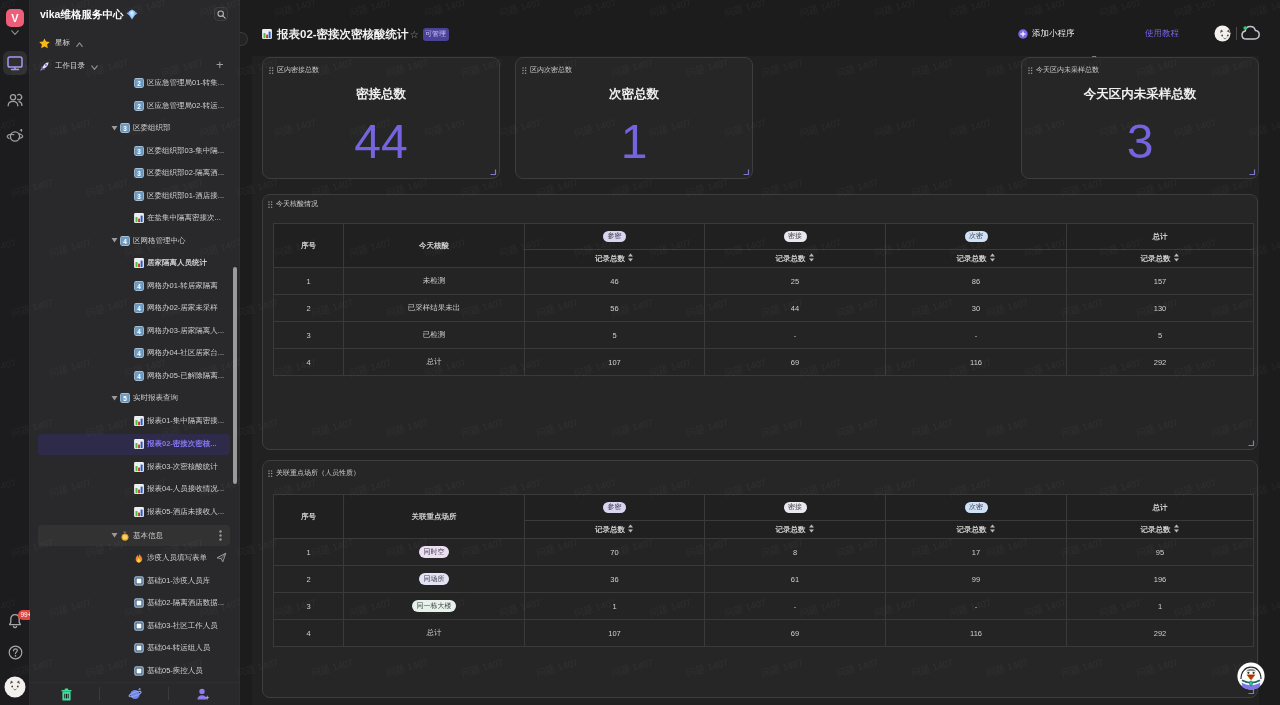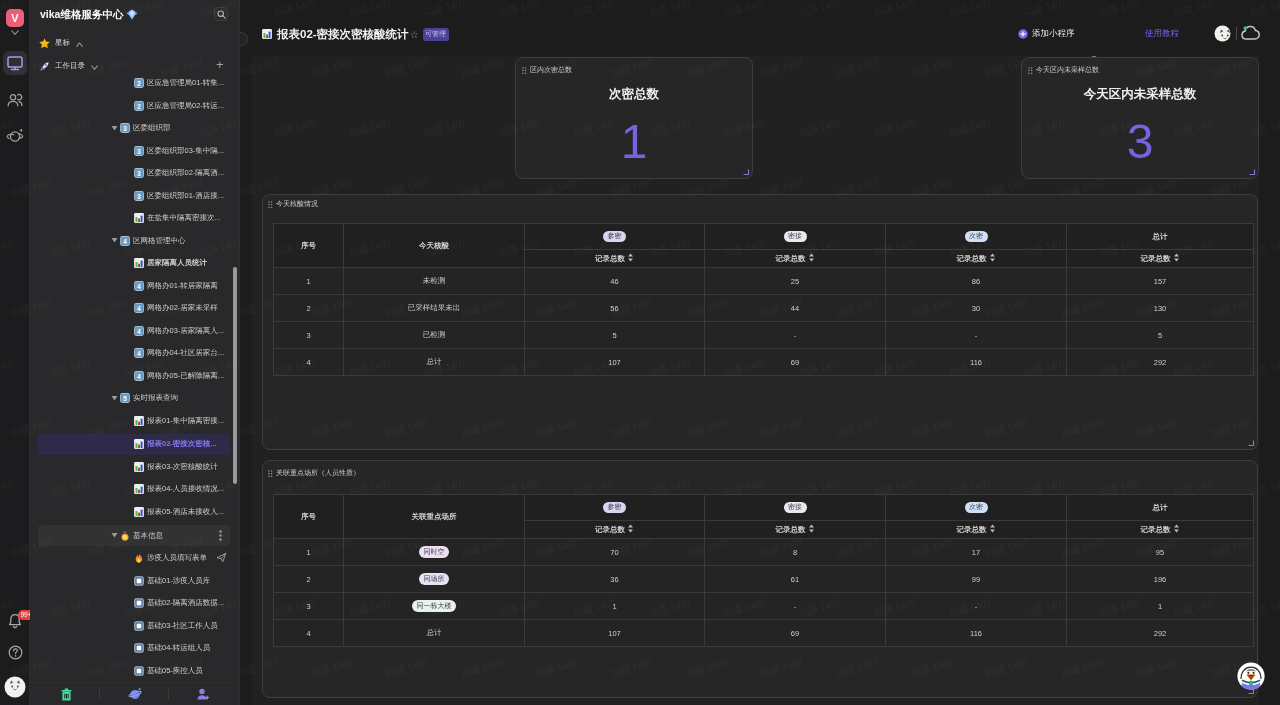--- a/index.html
+++ b/index.html
@@ -472,20 +472,40 @@
         <circle cx="13.8" cy="10.5" r="0.9" fill="#4a443c"></circle>
 <path d="M9.8 13.2 C10.5 14 11.5 14 12.2 13.2" fill="none" stroke="#4a443c" stroke-width="0.8" stroke-linecap="round"></path>
       </svg>
     </div>
     <div class="abs" style="left:996px;top:27px;width:1px;height:13px;background:#4a4a4a;"></div>
     <div class="abs" style="left:1000px;top:23px;">
       <svg width="22" height="22" viewBox="0 0 22 22" style="">
         <path d="M6.5 16 C3.9 16 2 14.3 2 11.9 C2 9.9 3.3 8.4 5.2 8 C5.6 5.4 7.6 3.6 10.3 3.6 C12.7 3.6 14.7 5.1 15.3 7.4 C17.5 7.6 19.2 9.3 19.2 11.6 C19.2 14.1 17.2 16 14.6 16 Z" fill="none" stroke="#c5c5cf" stroke-width="1.5"></path>
 <circle cx="5.2" cy="5" r="1.8" fill="#34c77b"></circle>
       </svg>
+    </div>
+    <div class="card" style="left:22px;top:57px;width:238px;height:122px;">
+      <div class="flex" style="position:absolute;left:6px;top:7px;height:10px;">
+        <svg width="5" height="7" viewBox="0 0 5 7" style="">
+          <circle cx="1.0" cy="1.0" r="0.75" fill="#9a9a9a"></circle>
+          <circle cx="3.6" cy="1.0" r="0.75" fill="#9a9a9a"></circle>
+          <circle cx="1.0" cy="3.6" r="0.75" fill="#9a9a9a"></circle>
+          <circle cx="3.6" cy="3.6" r="0.75" fill="#9a9a9a"></circle>
+          <circle cx="1.0" cy="6.2" r="0.75" fill="#9a9a9a"></circle>
+          <circle cx="3.6" cy="6.2" r="0.75" fill="#9a9a9a"></circle>
+        </svg>
+        <span class="wtitle" style="margin-left:3px;">区内密接总数</span>
+      </div>
+      <div style="position:absolute;left:0;top:29px;width:100%;text-align:center;font-size:12.5px;font-weight:bold;color:#efefef;line-height:14px;">密接总数</div>
+      <div style="position:absolute;left:0;top:56px;width:100%;text-align:center;font-size:48px;color:#7464e0;line-height:56px;height:56px;">44</div>
+      <div style="position:absolute;right:2px;bottom:2px;">
+        <svg width="8" height="8" viewBox="0 0 8 8" style="">
+          <path d="M6.5 1.5 L6.5 6.5 L1.5 6.5" fill="none" stroke="#7d78c9" stroke-width="1.2"></path>
+        </svg>
+      </div>
     </div>
     <div class="card" style="left:275px;top:57px;width:238px;height:122px;">
       <div class="flex" style="position:absolute;left:6px;top:7px;height:10px;">
         <svg width="5" height="7" viewBox="0 0 5 7" style="">
           <circle cx="1.0" cy="1.0" r="0.75" fill="#9a9a9a"></circle>
           <circle cx="3.6" cy="1.0" r="0.75" fill="#9a9a9a"></circle>
           <circle cx="1.0" cy="3.6" r="0.75" fill="#9a9a9a"></circle>
           <circle cx="3.6" cy="3.6" r="0.75" fill="#9a9a9a"></circle>
           <circle cx="1.0" cy="6.2" r="0.75" fill="#9a9a9a"></circle>
           <circle cx="3.6" cy="6.2" r="0.75" fill="#9a9a9a"></circle>

